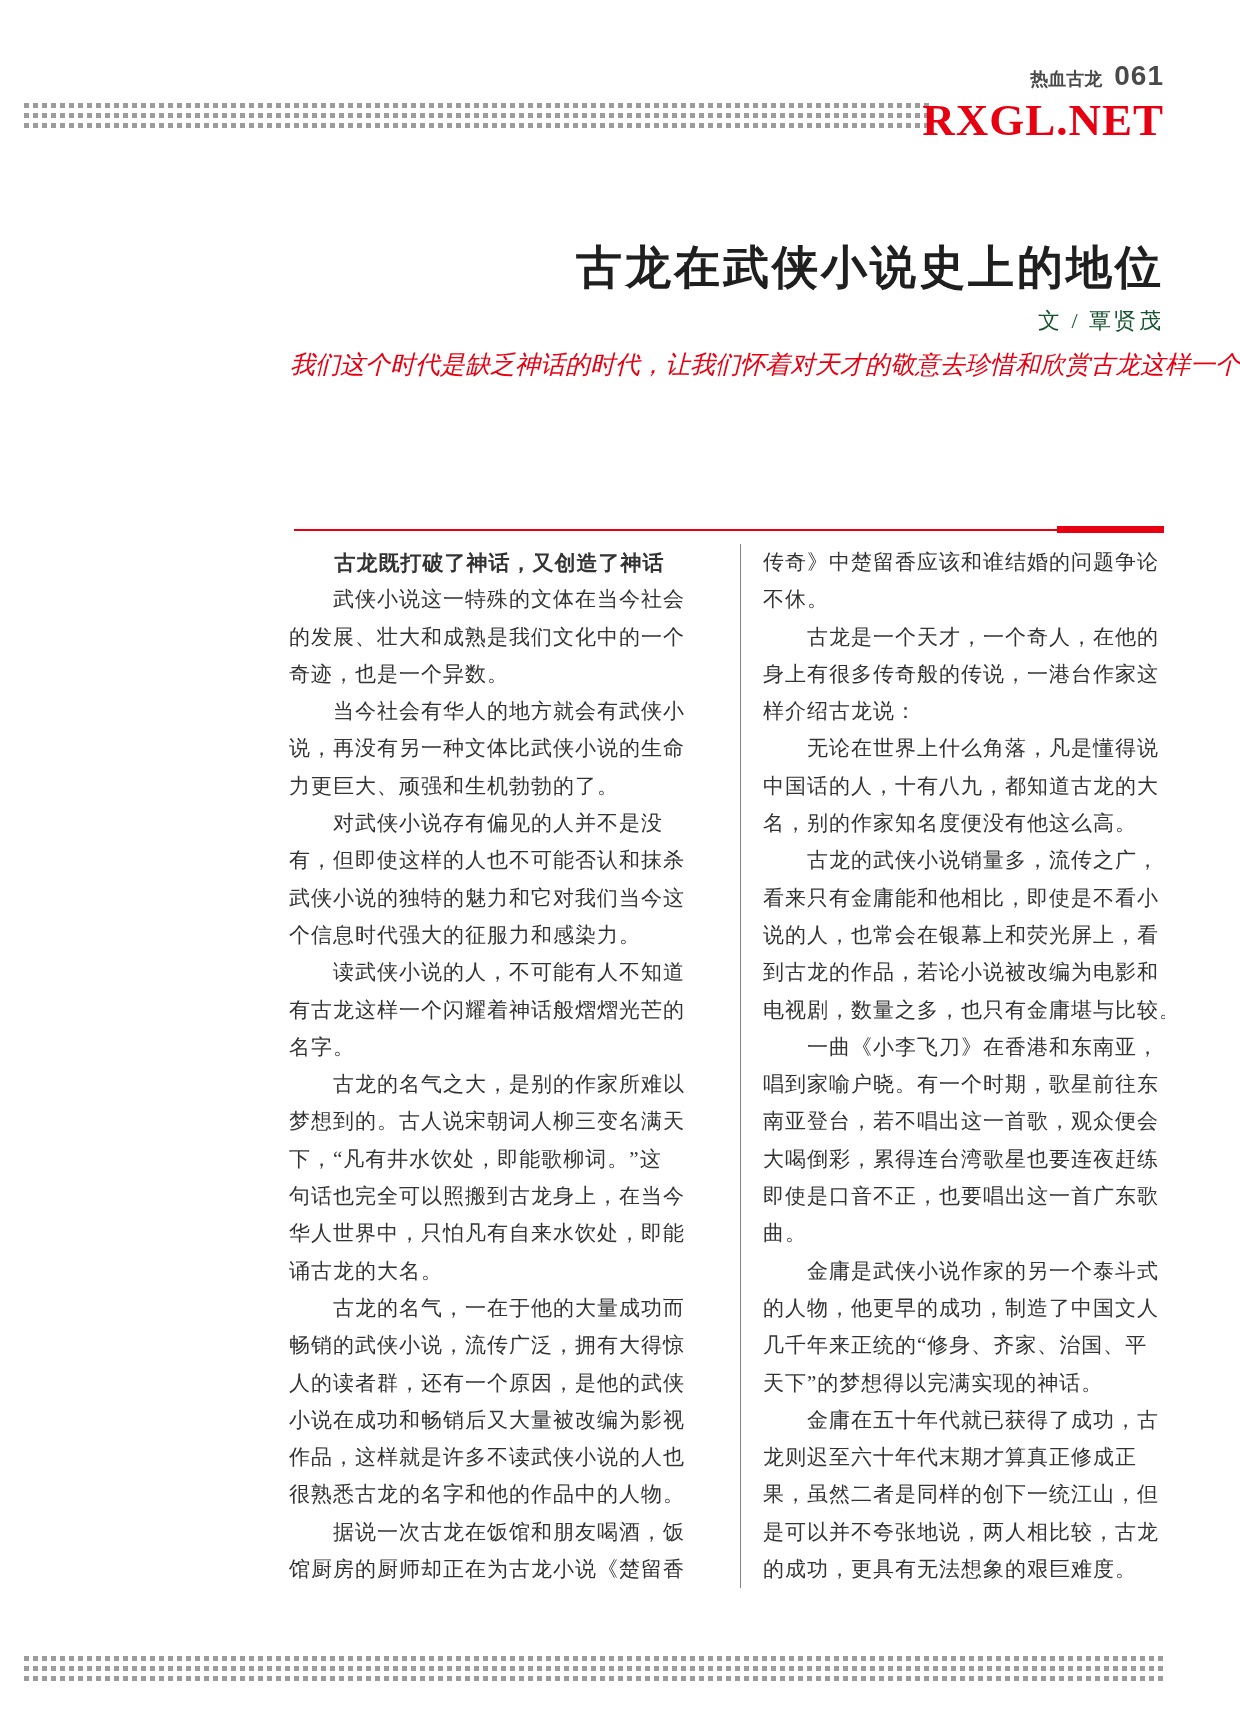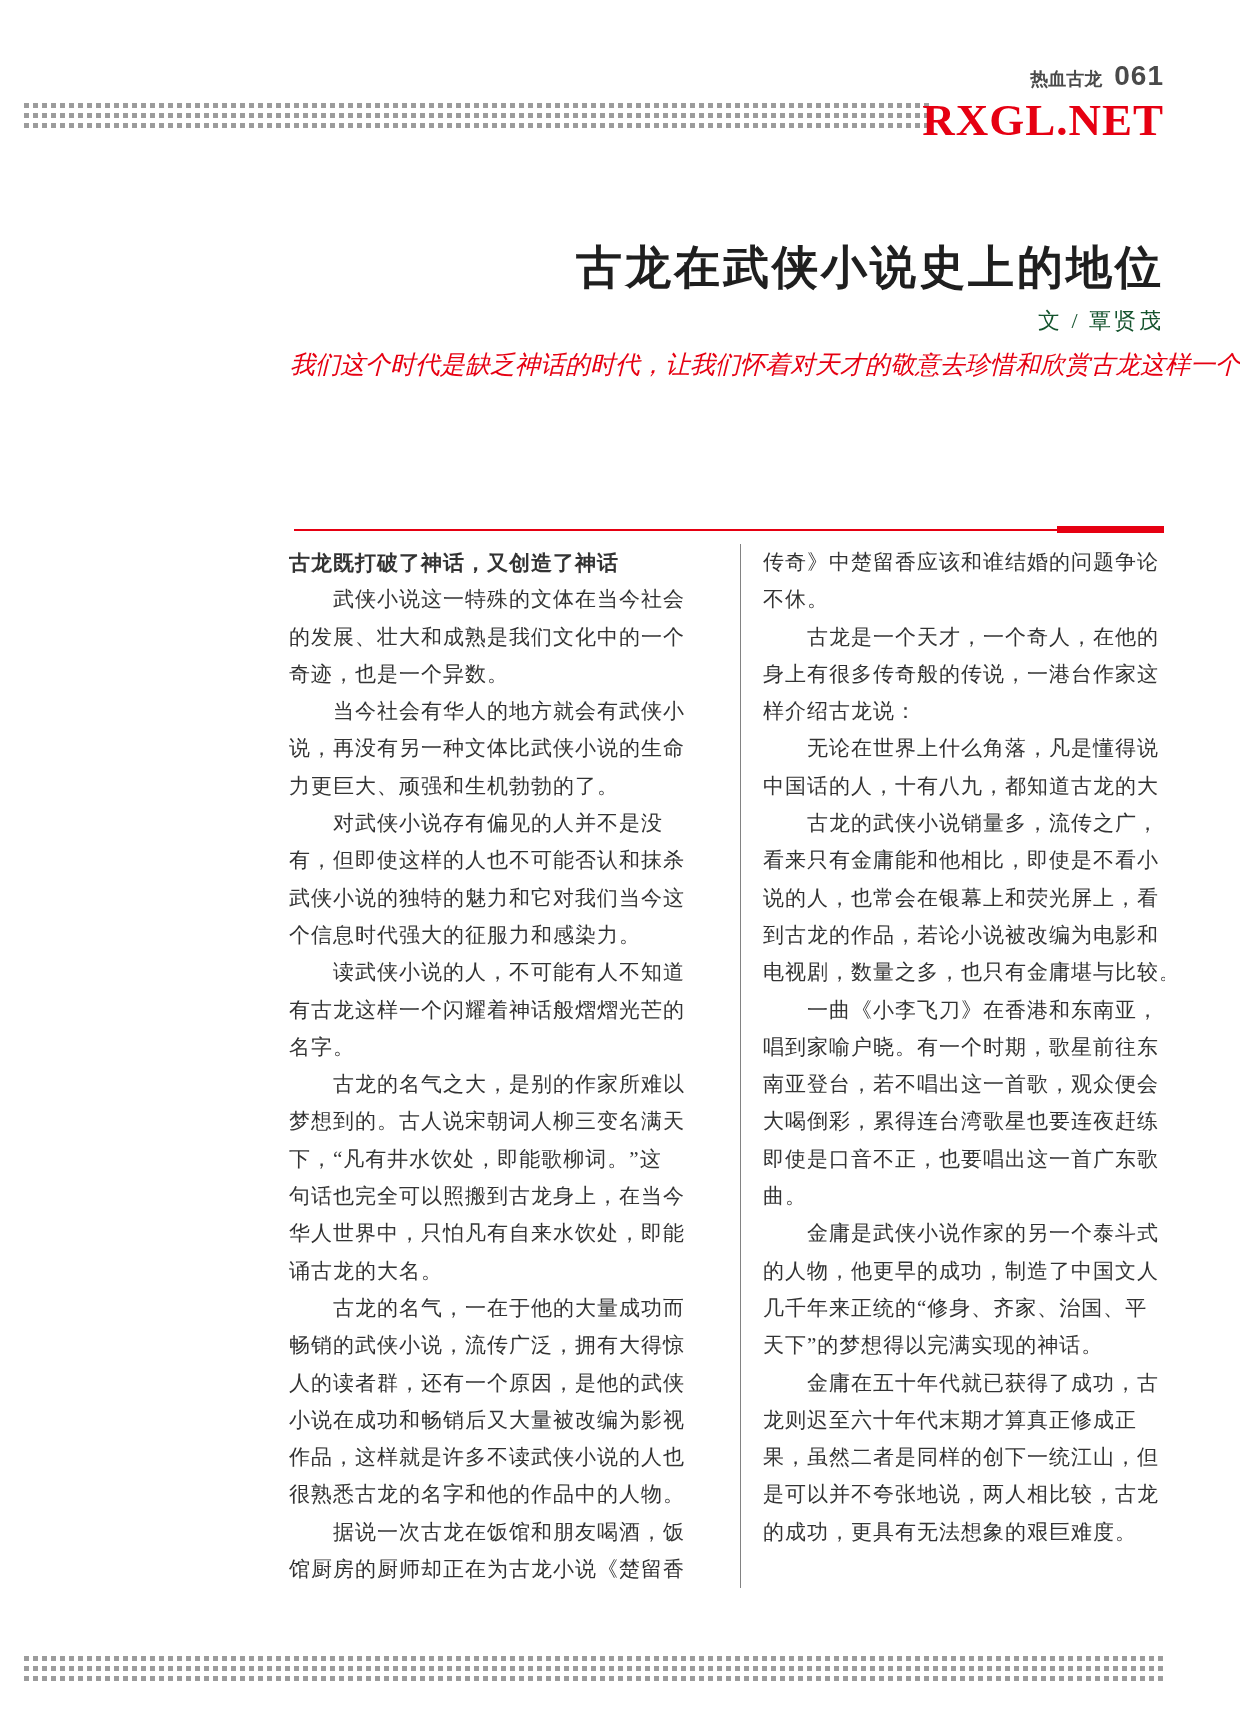--- a/index.html
+++ b/index.html
@@ -128,21 +128,21 @@
   .line {
     white-space: nowrap;
     overflow: hidden;
     letter-spacing: 1px;
     height: 37.3px;
   }
   .line.indent { padding-left: 44px; }
   .line.heading {
     font-family: "Liberation Sans", sans-serif;
     font-weight: bold;
-    text-align: left;
+    text-align: center;
     padding-left: 0;
   }
 </style>
 </head>
 <body>
 
 <div id="page" style="--accent: #e60012; --body-ink: #333333; --dot-gray: #9c9c9c;">
 
   <div id="folio">
     <span class="section-label">热血古龙</span><span class="page-num">061</span>
@@ -196,20 +196,21 @@
       </div>
     <div id="column-divider"></div>
     <div id="right-column">
         <div class="line">传奇》中楚留香应该和谁结婚的问题争论</div>
         <div class="line">不休。</div>
         <div class="line indent">古龙是一个天才，一个奇人，在他的</div>
         <div class="line">身上有很多传奇般的传说，一港台作家这</div>
         <div class="line">样介绍古龙说：</div>
         <div class="line indent">无论在世界上什么角落，凡是懂得说</div>
         <div class="line">中国话的人，十有八九，都知道古龙的大</div>
+        <div class="line">名，别的作家知名度便没有他这么高。</div>
         <div class="line indent">古龙的武侠小说销量多，流传之广，</div>
         <div class="line">看来只有金庸能和他相比，即使是不看小</div>
         <div class="line">说的人，也常会在银幕上和荧光屏上，看</div>
         <div class="line">到古龙的作品，若论小说被改编为电影和</div>
         <div class="line">电视剧，数量之多，也只有金庸堪与比较。</div>
         <div class="line indent">一曲《小李飞刀》在香港和东南亚，</div>
         <div class="line">唱到家喻户晓。有一个时期，歌星前往东</div>
         <div class="line">南亚登台，若不唱出这一首歌，观众便会</div>
         <div class="line">大喝倒彩，累得连台湾歌星也要连夜赶练，</div>
         <div class="line">即使是口音不正，也要唱出这一首广东歌</div>

